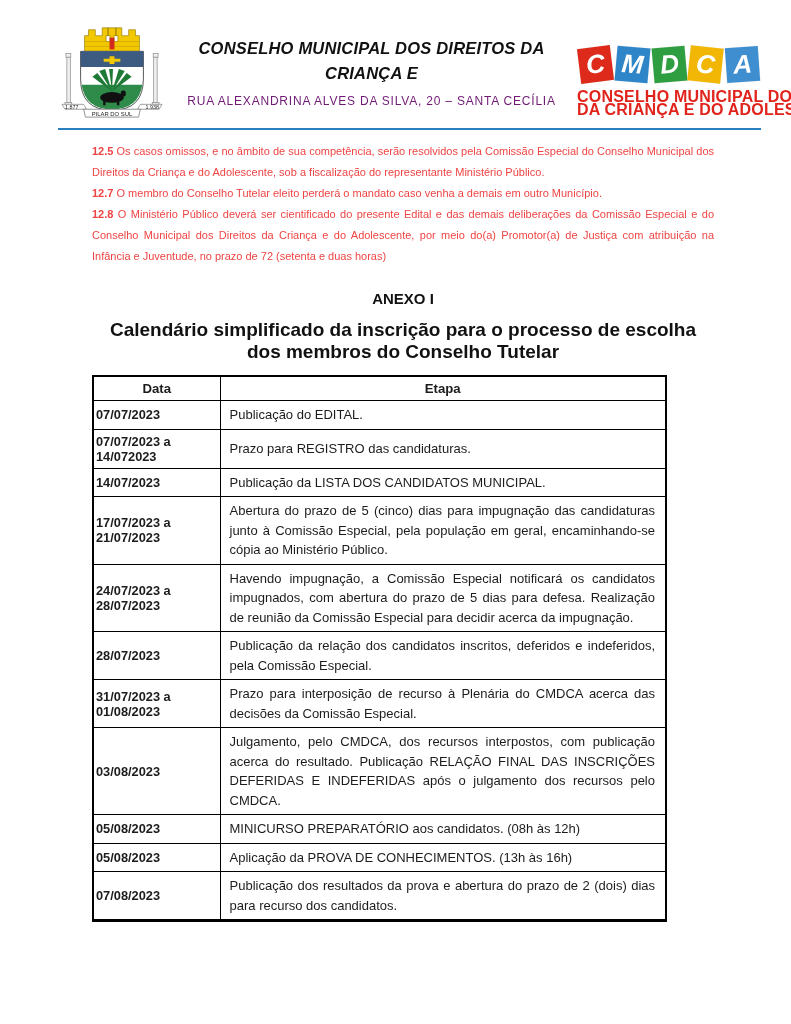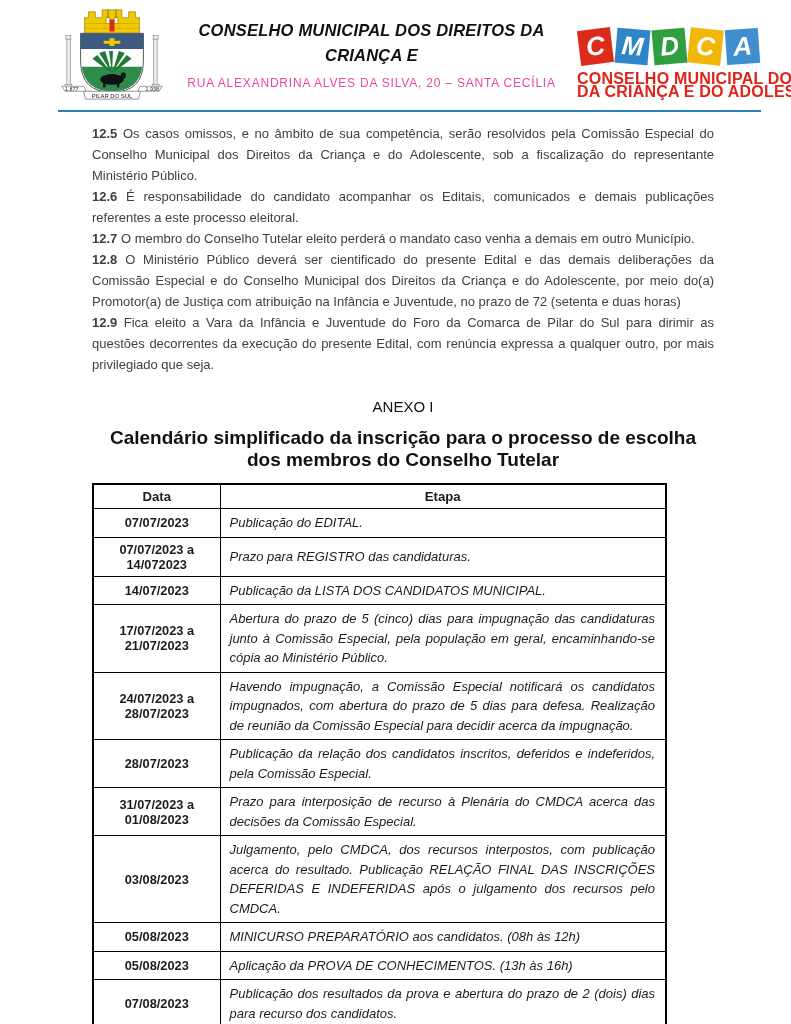--- a/index.html
+++ b/index.html
@@ -4,21 +4,21 @@
 <style>
   * { margin: 0; padding: 0; box-sizing: border-box; }
   html, body { background: #ffffff; }
   body {
     width: 791px; height: 1024px;
     font-family: "Liberation Sans", sans-serif;
     color: #1c1c1c;
     position: relative;
     overflow: hidden;
   }
-  .page { width: 791px; height: 1024px; padding-top: 0; border-radius: 31px; }
+  .page { width: 791px; height: 1024px; padding-top: 18px; border-radius: 31px; }
 
   
   header {
     display: flex;
     align-items: flex-start;
     padding: 0 30px 0 58px;
     height: 106px;
   }
   .crest { width: 108px; flex: 0 0 108px; }
   .header-center {
@@ -31,21 +31,21 @@
     font-style: italic;
     font-size: 16.5px;
     line-height: 25px;
     letter-spacing: 0.2px;
     color: #111;
   }
   .header-address {
     margin-top: 8px;
     font-size: 12px;
     letter-spacing: 0.8px;
-    color: #ec4899;
+    color: #701a75;
   }
   .cmdca { width: 184px; flex: 0 0 184px; padding-top: 24px; }
   .cmdca-tiles {
     display: flex;
     justify-content: space-between;
     align-items: center;
     height: 44px;
     padding: 0 2px;
   }
   .tile {
@@ -68,32 +68,32 @@
   .cmdca-caption .cap-line { display: flex; justify-content: space-between; white-space: nowrap; }
   .divider {
     height: 2px;
     margin: 4px 30px 0 58px;
   }
 
   
   main { padding: 0 77px 0 92px; }
   .paragraphs { margin-top: 11px; }
   .para {
-    font-size: 13px;
+    font-size: 11px;
     line-height: 21px;
     text-align: justify;
-    color: #404040;
+    color: #ef4444;
   }
   .para .pnum { font-weight: bold; }
 
   .annex-title {
     margin-top: 23px;
     text-align: center;
     font-size: 15px;
-    font-weight: normal;
+    font-weight: bold;
     color: #111;
   }
   .annex-subtitle {
     margin-top: 12px;
     text-align: center;
     font-size: 19px;
     font-weight: bold;
     color: #111;
   }
 
@@ -112,29 +112,27 @@
   col.c-data { width: 127px; }
   th.h-cell {
     font-size: 13.2px;
     font-weight: bold;
     text-align: center;
     padding: 4px 6px;
   }
   td.d-cell {
     font-size: 12.8px;
     font-weight: bold;
-    text-align: center;
     padding: 4px 2px;
   }
   td.e-cell {
     font-size: 13px;
     line-height: 19.5px;
     text-align: justify;
     padding: 4px 10px 4px 9px;
-    font-style: italic;
   }
 </style>
 </head>
 <body>
 
 <div class="page">
 
   <header>
 
     <div class="crest">
@@ -212,24 +210,22 @@
       </div>
     </div>
   </header>
 
   <div class="divider" style="background: rgb(42, 127, 193);"></div>
 
   <main>
 
     <div class="paragraphs">
       <p class="para"><span class="pnum">12.5</span> <span>Os casos omissos, e no âmbito de sua competência, serão resolvidos pela Comissão Especial do Conselho Municipal dos Direitos da Criança e do Adolescente, sob a fiscalização do representante Ministério Público.</span></p>
-      <p class="para"><span class="pnum">12.6</span> <span>É responsabilidade do candidato acompanhar os Editais, comunicados e demais publicações referentes a este processo eleitoral.</span></p>
       <p class="para"><span class="pnum">12.7</span> <span>O membro do Conselho Tutelar eleito perderá o mandato caso venha a demais em outro Município.</span></p>
       <p class="para"><span class="pnum">12.8</span> <span>O Ministério Público deverá ser cientificado do presente Edital e das demais deliberações da Comissão Especial e do Conselho Municipal dos Direitos da Criança e do Adolescente, por meio do(a) Promotor(a) de Justiça com atribuição na Infância e Juventude, no prazo de 72 (setenta e duas horas)</span></p>
-      <p class="para"><span class="pnum">12.9</span> <span>Fica eleito a Vara da Infância e Juventude do Foro da Comarca de Pilar do Sul para dirimir as questões decorrentes da execução do presente Edital, com renúncia expressa a qualquer outro, por mais privilegiado que seja.</span></p>
     </div>
 
     <div class="annex-title">ANEXO I</div>
     <div class="annex-subtitle">Calendário simplificado da inscrição para o processo de escolha dos membros do Conselho Tutelar</div>
 
     <table class="calendar">
       <colgroup>
           <col class="c-data">
           <col class="c-etapa">
         </colgroup>

